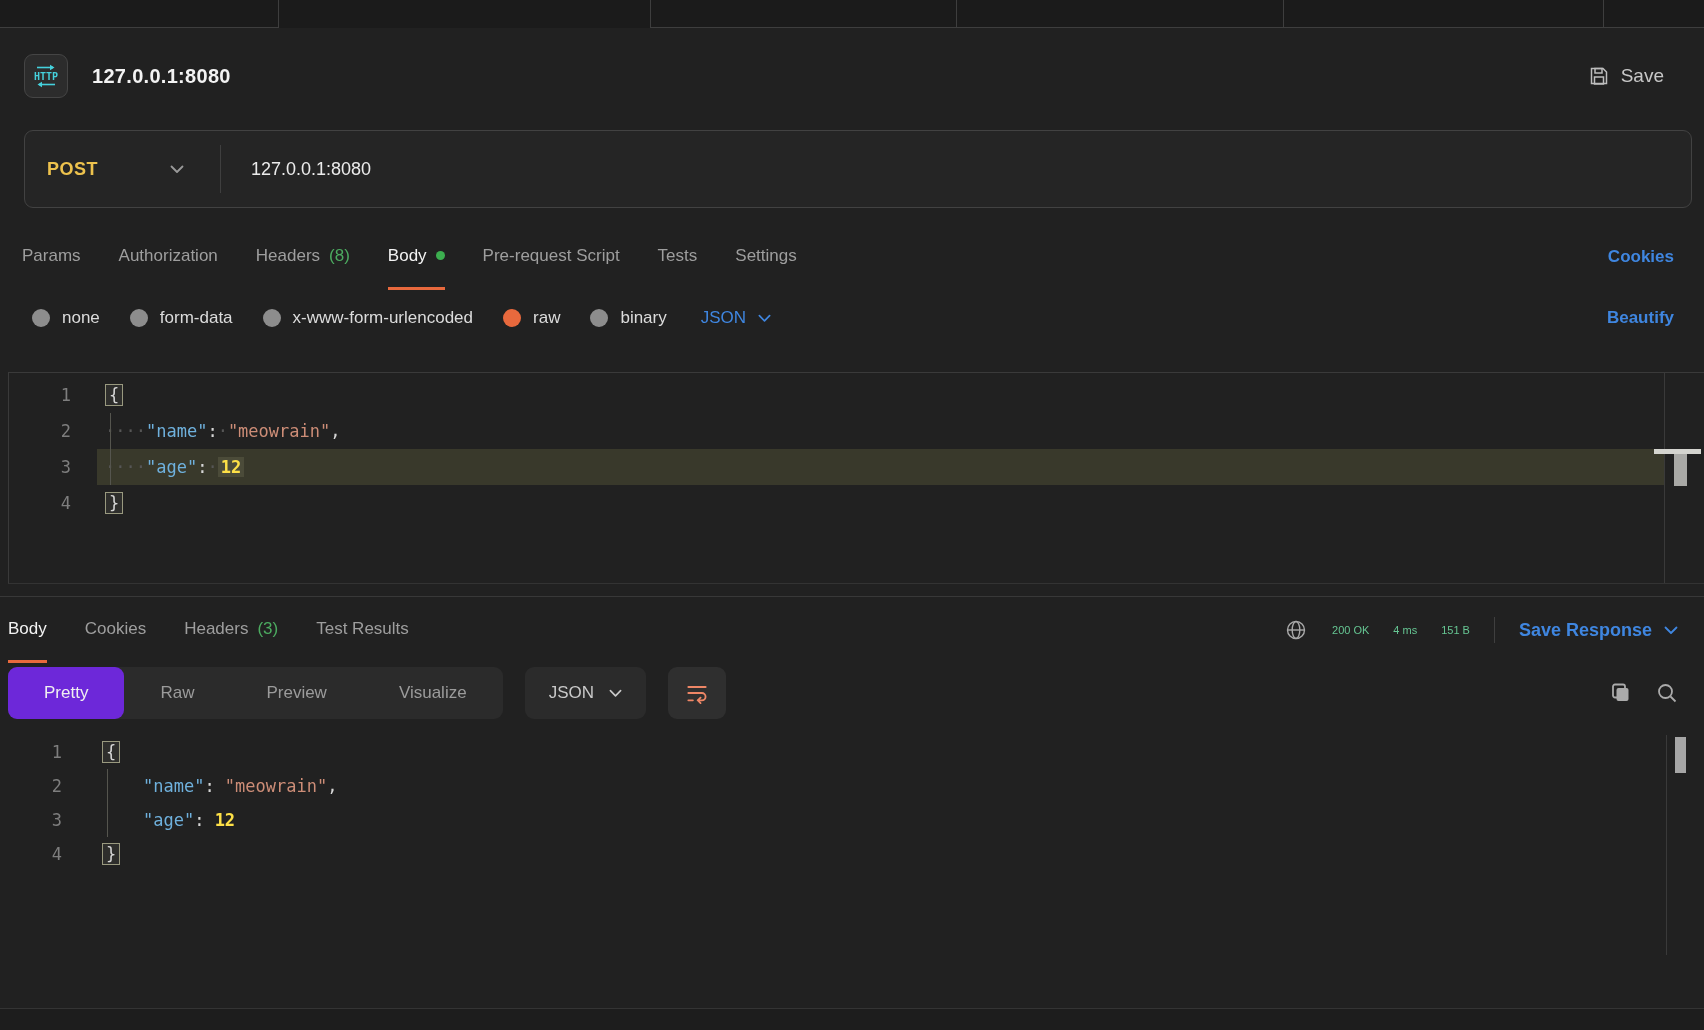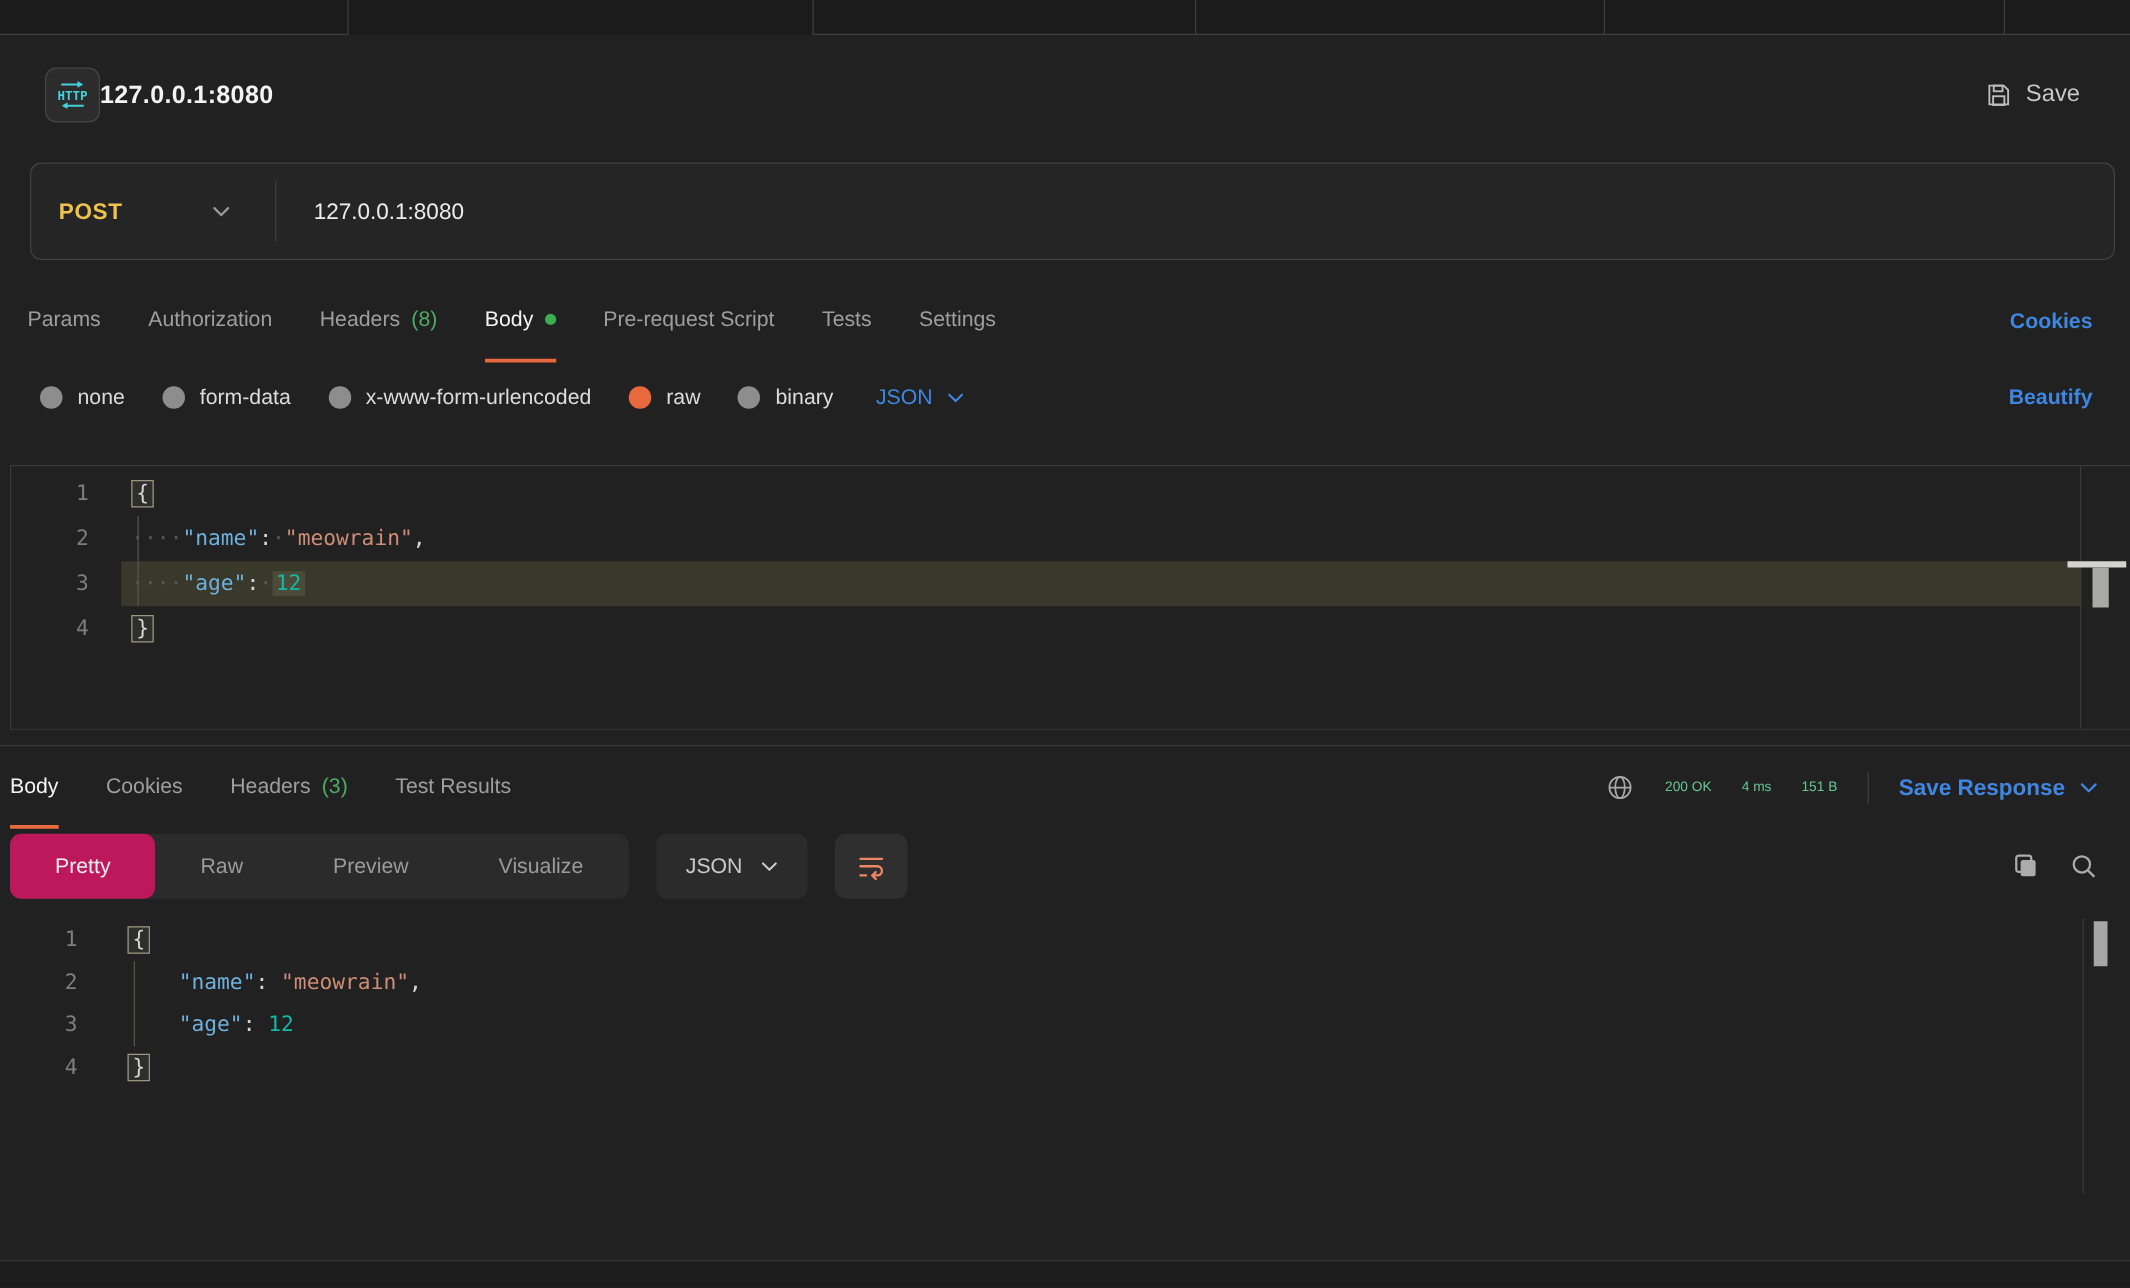--- a/index.html
+++ b/index.html
@@ -13,21 +13,21 @@
   }
 
   
   .topbar { height:28px; background:#1b1b1b; position:relative; }
   .topbar .seg-line { position:absolute; bottom:0; height:1px; background:#3e3e3e; }
   .topbar .seg-left { left:0; width:278px; }
   .topbar .seg-right { left:650px; right:0; }
   .topbar .tick { position:absolute; top:0; bottom:0; width:1px; background:#3e3e3e; }
 
   
-  .req-header { display:flex; align-items:center; padding:26px 40px 0 36px; }
+  .req-header { display:flex; align-items:center; gap:24px; padding:26px 40px 0 24px; }
   .http-badge {
     width:44px; height:44px; border-radius:9px;
     background:#2c2c2c; border:1px solid #454545;
     display:flex; align-items:center; justify-content:center;
   }
   .doc-title { font-size:20px; font-weight:bold; color:#f3f3f3; letter-spacing:.3px; }
   .save-btn { margin-left:auto; display:flex; align-items:center; gap:11px;
     color:#c7c7c7; font-size:19px; cursor:pointer; }
 
   
@@ -68,21 +68,21 @@
   .modes-row .link { margin-left:auto; font-size:17px; }
   .editor { position:relative; margin:28px 0 0 8px;
     border-top:1px solid #3a3a3a; border-left:1px solid #3a3a3a; border-bottom:1px solid #333;
     padding:4px 0 62px 0; }
   .code-line { display:flex; height:36px; line-height:36px;
     font-family:"DejaVu Sans Mono", monospace; font-size:17px; }
   .gutter { width:88px; text-align:right; padding-right:26px; color:#7e7e7e; flex:none; }
   .code { white-space:pre; flex:1; padding-left:8px; margin-right:39px; }
   .code-line.active .code { background:#39392b; }
   .bk { border:1px solid #99997f; background:rgba(210,210,180,.08); padding:0 3px; }
-  .tk-key { color:#6fb1dd; } .tk-str { color:#cd8d77; } .tk-num { color:#14b8a6; }
+  .tk-key { color:#6fb1dd; } .tk-str { color:#cd8d77; } .tk-num { color:#fde047;font-weight:bold; }
   .tk-p { color:#d6d6d6; } .tk-ws { color:#565656; }
   .sel { background:#4b4b39; padding:0 3px; }
   .indent-guide { position:absolute; left:101px; top:40px; height:72px; width:1px; background:#55554e; }
   .sb-line { position:absolute; right:39px; top:0; bottom:0; width:1px; background:#3a3a3a; }
   .cur-h { position:absolute; right:3px; top:76px; width:47px; height:5px; background:#d4d4cf; }
   .cur-v { position:absolute; right:17px; top:81px; width:13px; height:32px; background:#a9a9a6; }
 
   .section-divider { height:1px; background:#383838; margin-top:12px; }
 
   
@@ -91,21 +91,21 @@
   .status-green { color:var(--status-green,#66c693); font-size:11px; }
   .resp-vdiv { width:1px; height:26px; background:#3f3f3f; }
   .save-resp { display:flex; align-items:center; gap:12px; color:var(--link-blue,#3f86e0);
     font-size:18px; font-weight:600; cursor:pointer; }
 
   
   .resp-toolbar { display:flex; align-items:center; gap:22px; padding:0 26px 0 8px; margin-top:4px; }
   .segmented { display:flex; background:#2b2b2b; border-radius:9px; height:52px; }
   .seg-item { padding:0 36px; display:flex; align-items:center; color:#9b9b9b;
     font-size:17px; cursor:pointer; }
-  .seg-item.active { background:#be185d; border-radius:9px; color:#f0f0f0; }
+  .seg-item.active { background:#6d28d9; border-radius:9px; color:#f0f0f0; }
   .json-select { display:flex; align-items:center; gap:15px; background:#2b2b2b;
     border-radius:9px; height:52px; padding:0 24px; color:#c9c9c9; font-size:17px; cursor:pointer; }
   .wrap-btn { width:58px; height:52px; background:#2f2f2f; border-radius:9px;
     display:flex; align-items:center; justify-content:center; cursor:pointer; }
   .tool-icons { margin-left:auto; display:flex; align-items:center; gap:24px; }
   .tool-icons > span { cursor:pointer; display:flex; }
 
   
   .viewer { position:relative; margin-top:12px; height:224px; padding-top:4px; }
   .viewer .code-line { height:34px; line-height:34px; }

